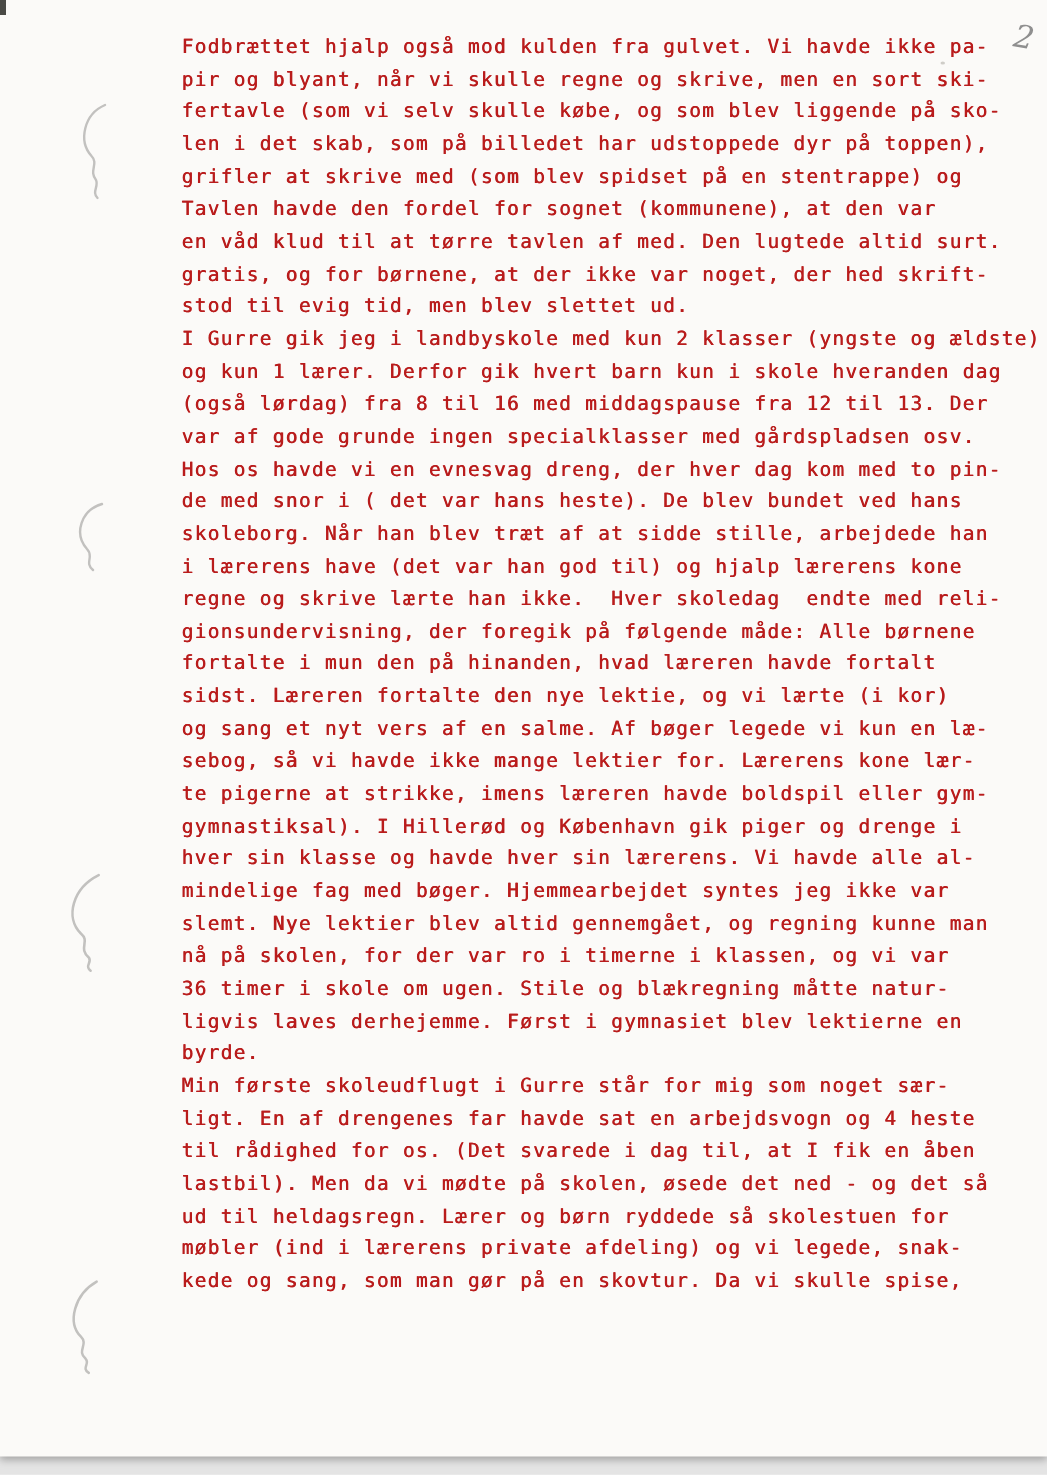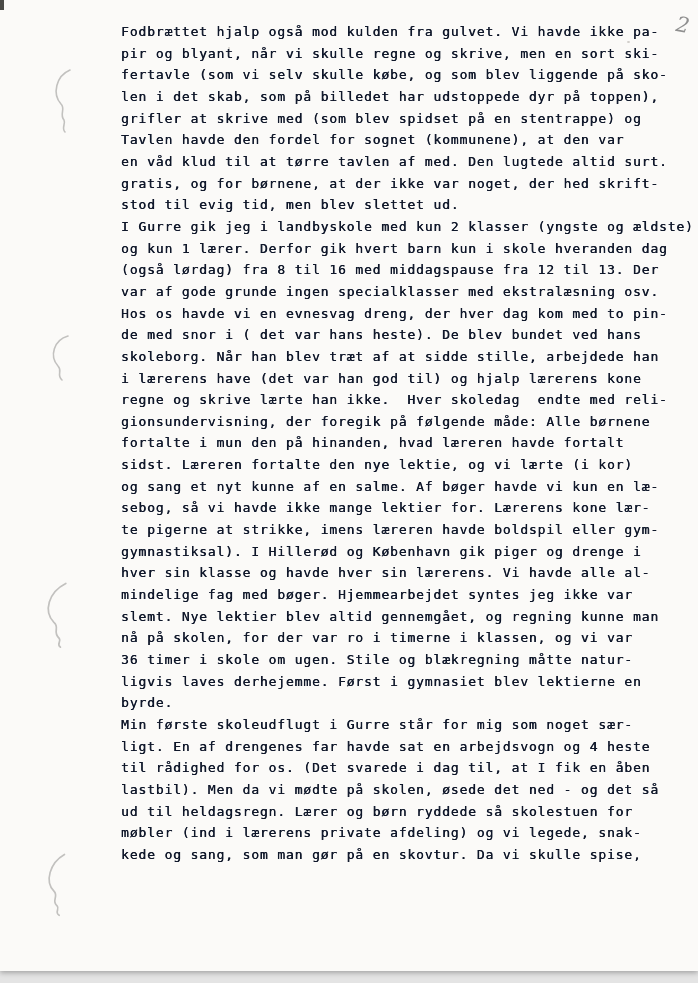--- a/index.html
+++ b/index.html
@@ -34,21 +34,21 @@
     background: #4a4a46;
   }
   .typewritten-text {
     position: absolute;
     left: 121px;
     top: 21px;
     font-family: "DejaVu Sans Mono", "Liberation Mono", monospace;
     font-size: 13px;
     line-height: 21.66px;
     letter-spacing: 0.85px;
-    color: #0f172a;
+    color: #b91c1c;
     text-shadow: 0.35px 0 currentColor;
   }
   .tline {
     white-space: pre;
   }
   .page-number {
     position: absolute;
     left: 676px;
     top: 13px;
     font-family: "DejaVu Serif", serif;
@@ -114,30 +114,30 @@
         <div class="tline">fertavle (som vi selv skulle købe, og som blev liggende på sko-</div>
         <div class="tline">len i det skab, som på billedet har udstoppede dyr på toppen),</div>
         <div class="tline">grifler at skrive med (som blev spidset på en stentrappe) og</div>
         <div class="tline">Tavlen havde den fordel for sognet (kommunene), at den var</div>
         <div class="tline">en våd klud til at tørre tavlen af med. Den lugtede altid surt.</div>
         <div class="tline">gratis, og for børnene, at der ikke var noget, der hed skrift-</div>
         <div class="tline">stod til evig tid, men blev slettet ud.</div>
         <div class="tline">I Gurre gik jeg i landbyskole med kun 2 klasser (yngste og ældste)</div>
         <div class="tline">og kun 1 lærer. Derfor gik hvert barn kun i skole hveranden dag</div>
         <div class="tline">(også lørdag) fra 8 til 16 med middagspause fra 12 til 13. Der</div>
-        <div class="tline">var af gode grunde ingen specialklasser med ekstralæsning osv.</div>
+        <div class="tline">var af gode grunde ingen specialklasser med gårdspladsen osv.</div>
         <div class="tline">Hos os havde vi en evnesvag dreng, der hver dag kom med to pin-</div>
         <div class="tline">de med snor i ( det var hans heste). De blev bundet ved hans</div>
         <div class="tline">skoleborg. Når han blev træt af at sidde stille, arbejdede han</div>
         <div class="tline">i lærerens have (det var han god til) og hjalp lærerens kone</div>
         <div class="tline">regne og skrive lærte han ikke.  Hver skoledag  endte med reli-</div>
         <div class="tline">gionsundervisning, der foregik på følgende måde: Alle børnene</div>
         <div class="tline">fortalte i mun den på hinanden, hvad læreren havde fortalt</div>
         <div class="tline">sidst. Læreren fortalte den nye lektie, og vi lærte (i kor)</div>
-        <div class="tline">og sang et nyt kunne af en salme. Af bøger havde vi kun en læ-</div>
+        <div class="tline">og sang et nyt vers af en salme. Af bøger legede vi kun en læ-</div>
         <div class="tline">sebog, så vi havde ikke mange lektier for. Lærerens kone lær-</div>
         <div class="tline">te pigerne at strikke, imens læreren havde boldspil eller gym-</div>
         <div class="tline">gymnastiksal). I Hillerød og København gik piger og drenge i</div>
         <div class="tline">hver sin klasse og havde hver sin lærerens. Vi havde alle al-</div>
         <div class="tline">mindelige fag med bøger. Hjemmearbejdet syntes jeg ikke var</div>
         <div class="tline">slemt. Nye lektier blev altid gennemgået, og regning kunne man</div>
         <div class="tline">nå på skolen, for der var ro i timerne i klassen, og vi var</div>
         <div class="tline">36 timer i skole om ugen. Stile og blækregning måtte natur-</div>
         <div class="tline">ligvis laves derhejemme. Først i gymnasiet blev lektierne en</div>
         <div class="tline">byrde.</div>

